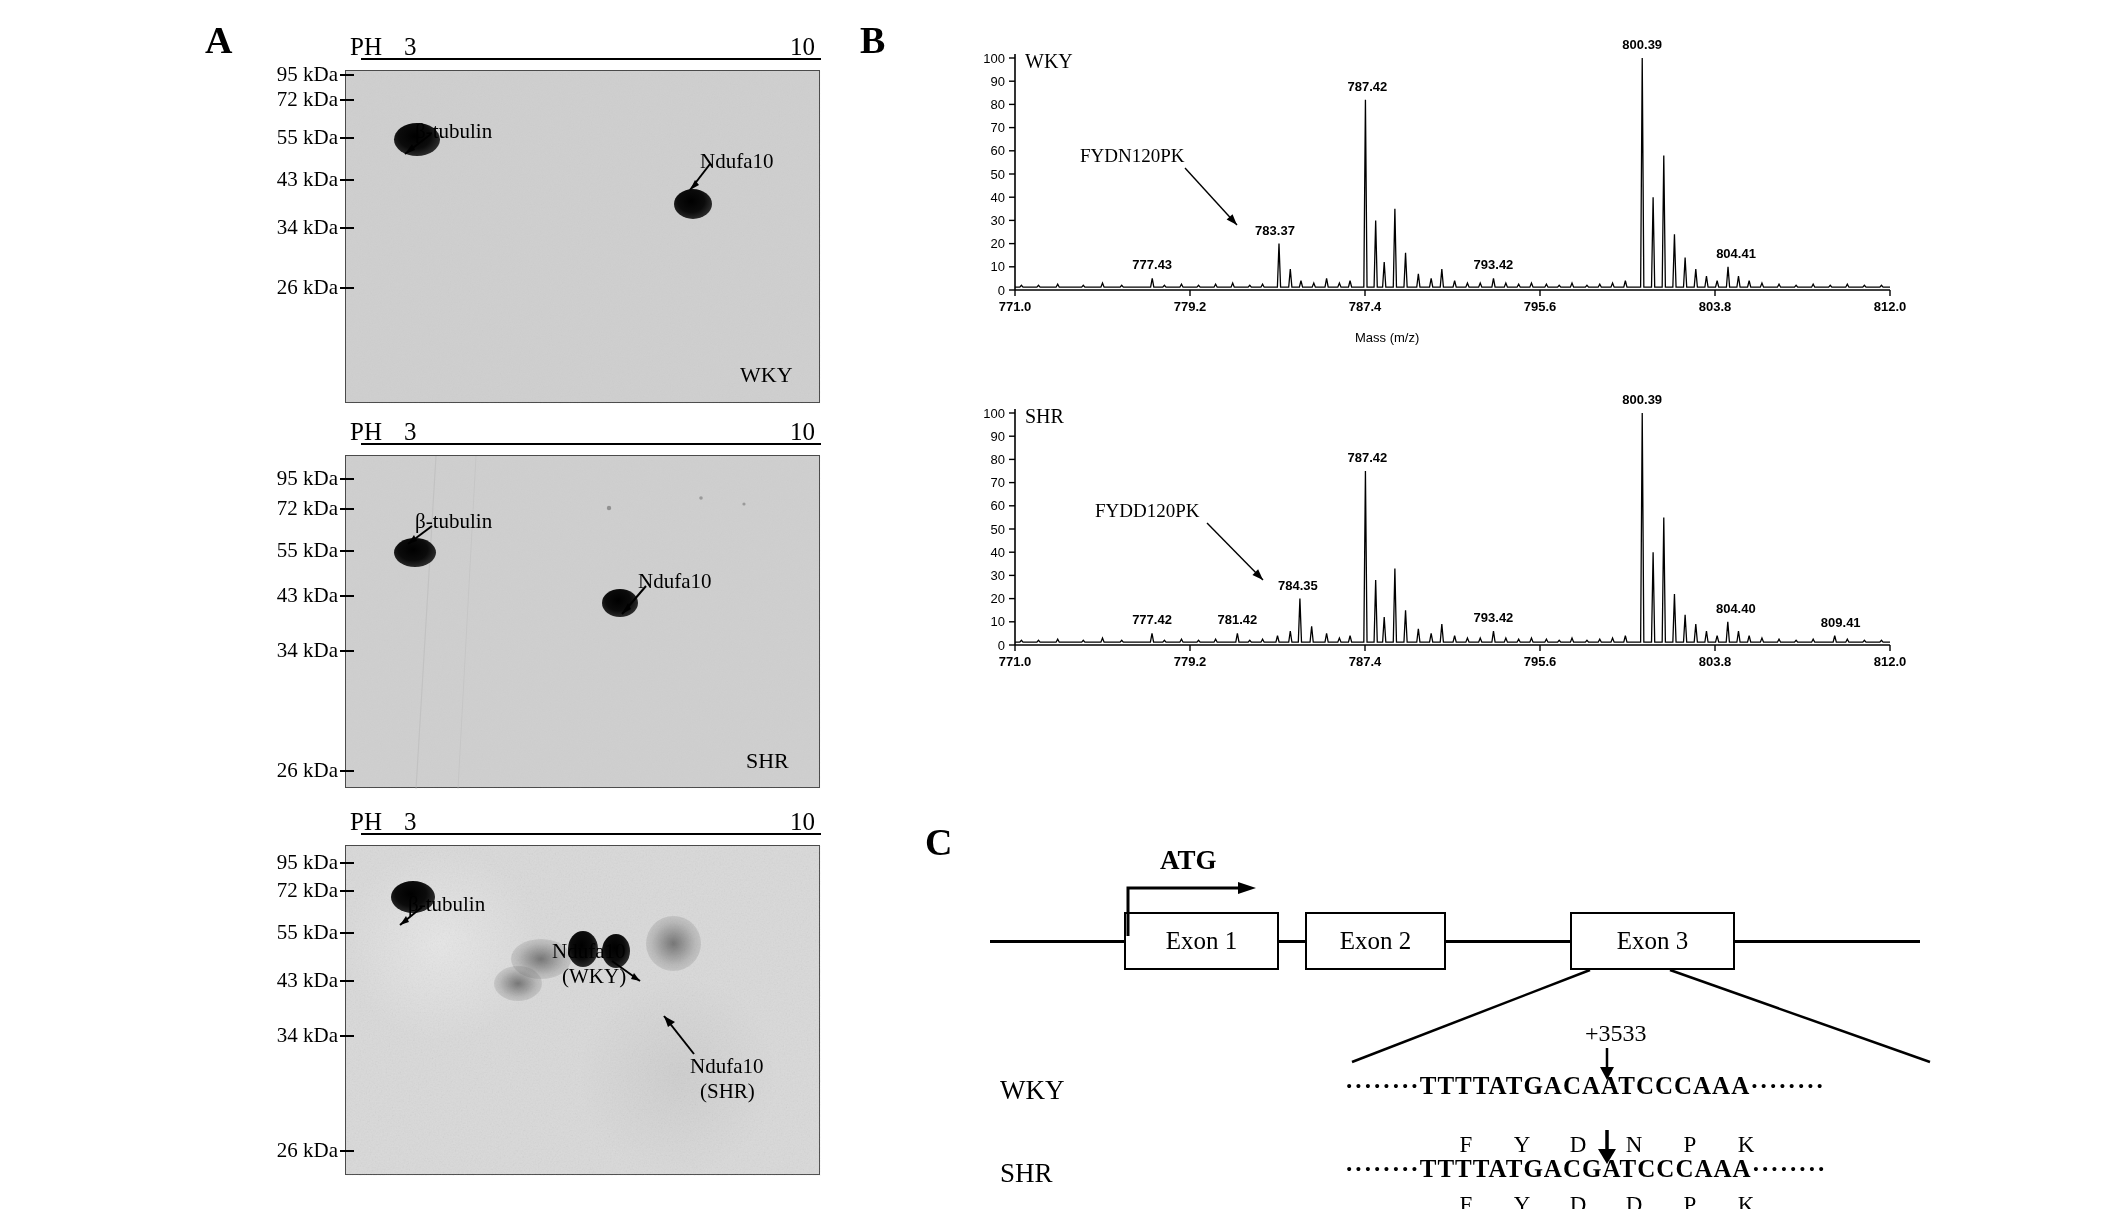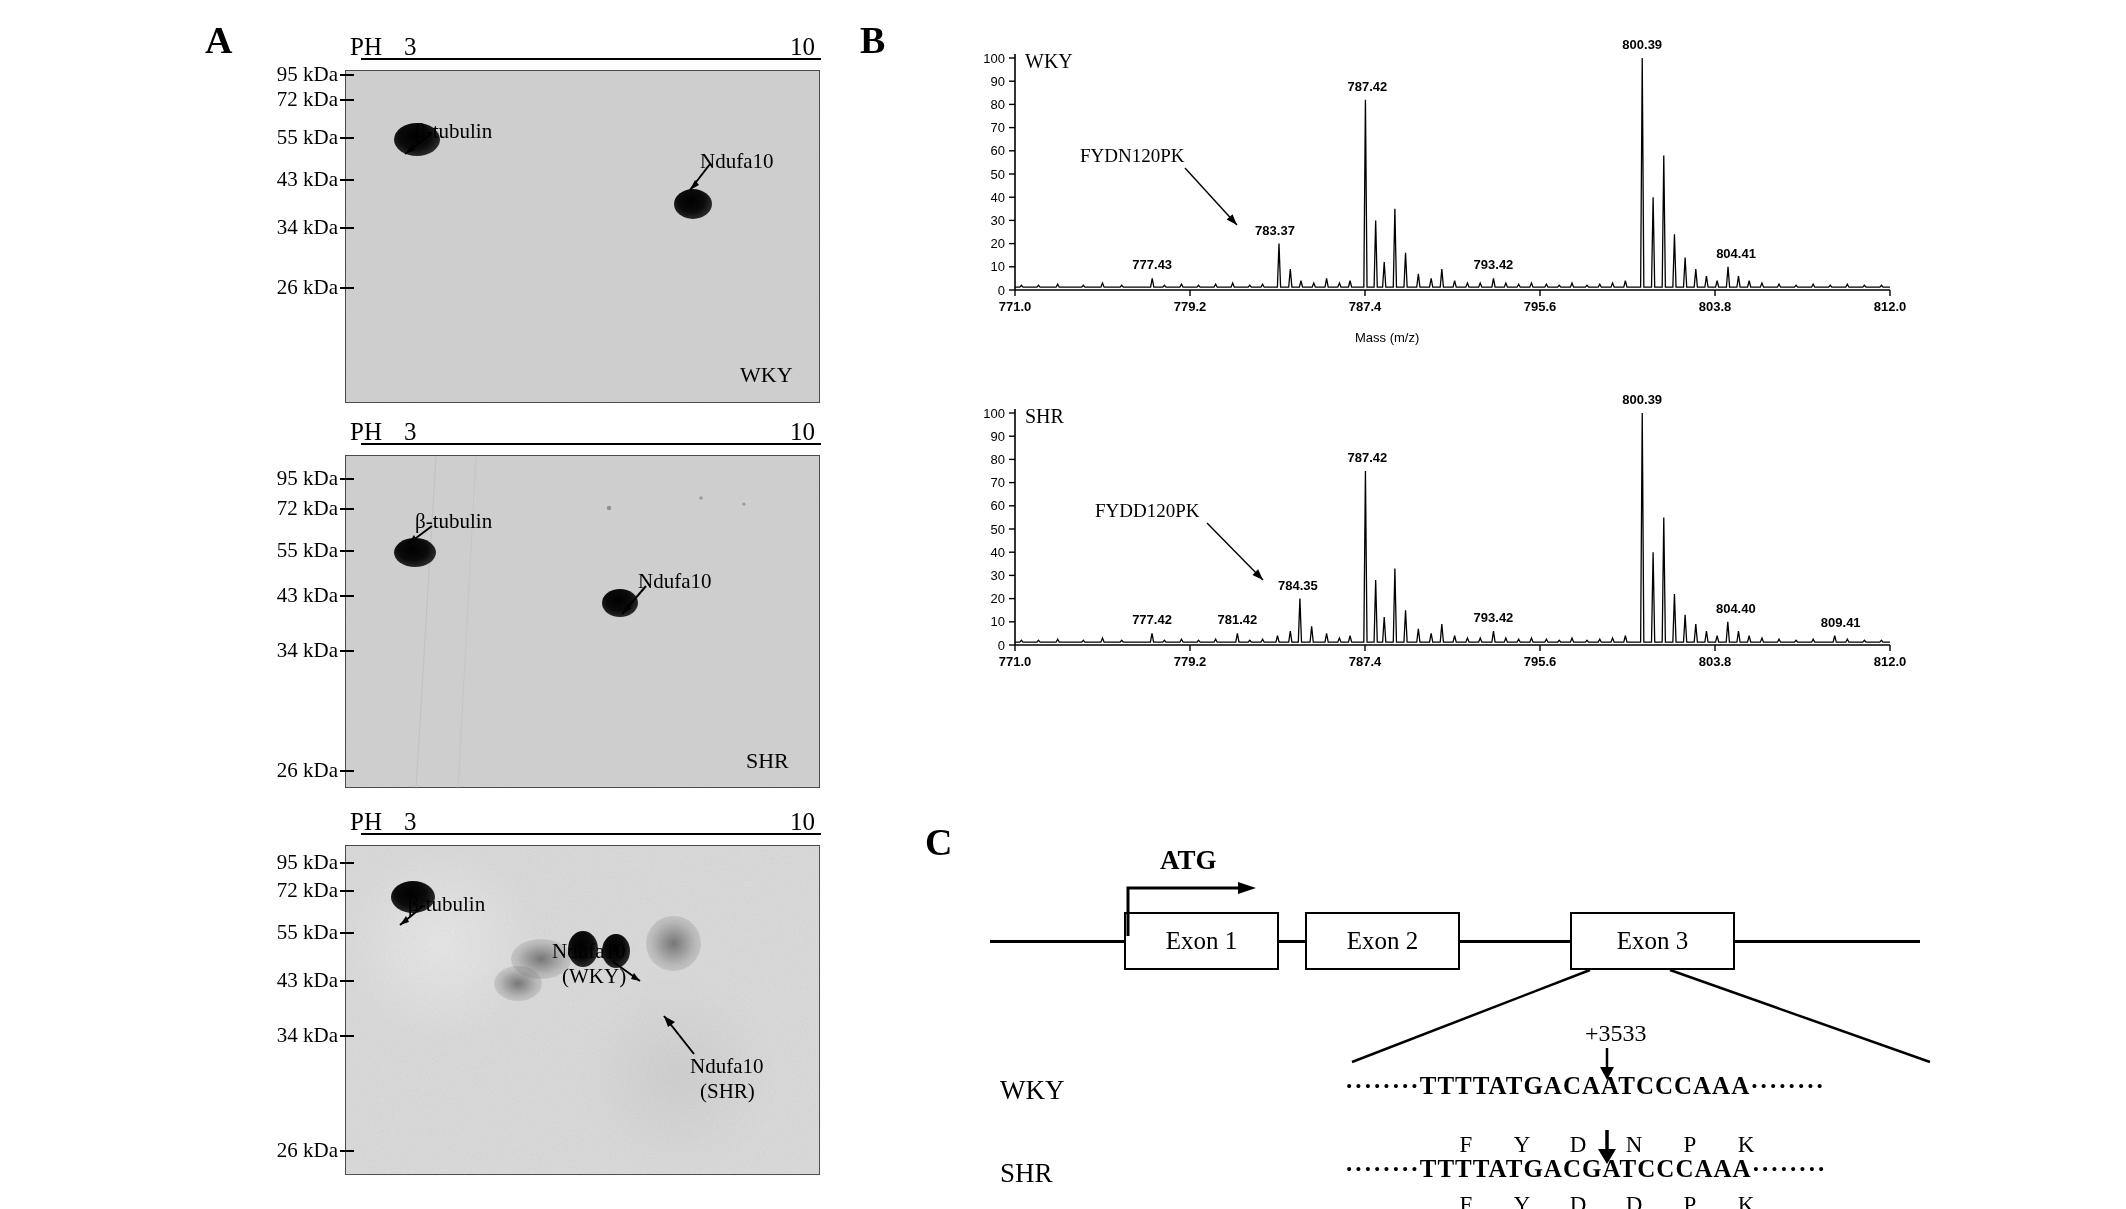--- a/index.html
+++ b/index.html
@@ -426,21 +426,21 @@
       <polygon points="348,185 337.4376149438865,179.95658628244817 343.1443063960047,174.3500122242268" fill="#000"></polygon>
     </svg></div>
 
 <div class="panel-letter" style="left:925px; top:820px;">C</div>
 
 <div>
 
   <div class="exon-line" style="left:990px; top:940px; width:930px;"></div>
 
   <div class="exon-box" style="left:1090px; top:912px; width:155px; height:58px;margin-left:34px;">Exon 1</div>
-  <div class="exon-box" style="left:1305px; top:912px; width:155px; height:58px;">Exon 2</div>
+  <div class="exon-box" style="left:1305px; top:912px; width:141px; height:58px;">Exon 2</div>
   <div class="exon-box" style="left:1570px; top:912px; width:165px; height:58px;">Exon 3</div>
 
   <div class="c-text" style="left:1160px; top:845px; font-size:27px; font-weight:bold;">ATG</div>
   <svg class="arrow-svg" style="left:1122px; top:880px;" width="140" height="62">
     <polyline points="6,56 6,8 120,8" stroke="#000" stroke-width="3" fill="none"></polyline>
     <polygon points="134,8 116,2 116,14" fill="#000"></polygon>
   </svg>
 
   <svg class="arrow-svg" style="left:1330px; top:970px;" width="620" height="95">
     <line x1="260" y1="0" x2="22" y2="92" stroke="#000" stroke-width="2.5"></line>

